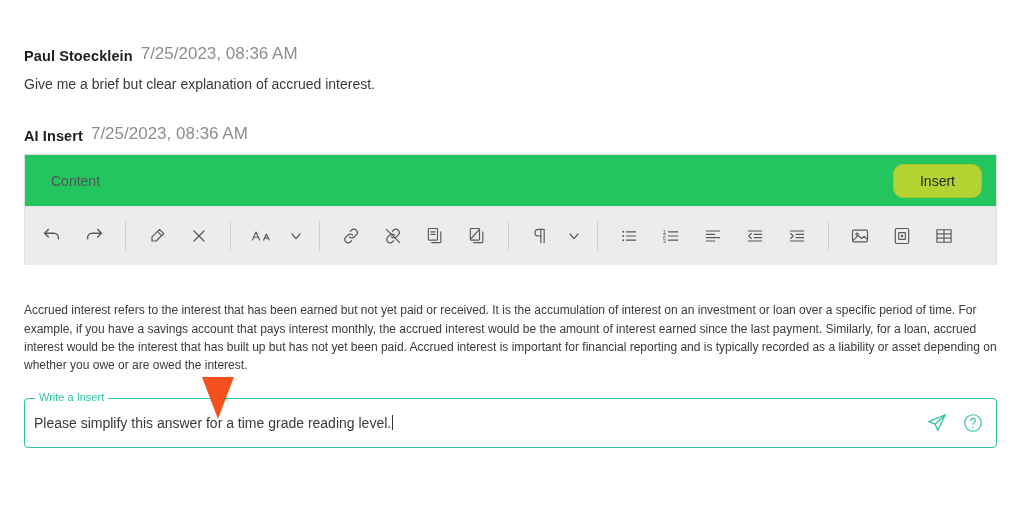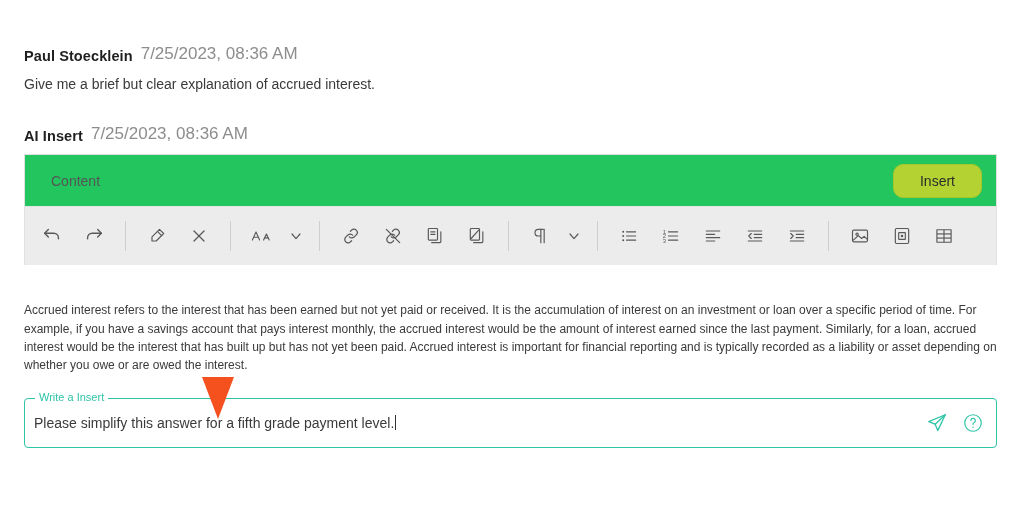--- a/index.html
+++ b/index.html
@@ -381,21 +381,21 @@
         </div>
       </div>
 
     </div>
   </div>
 
   <p class="answer">Accrued interest refers to the interest that has been earned but not yet paid or received. It is the accumulation of interest on an investment or loan over a specific period of time. For example, if you have a savings account that pays interest monthly, the accrued interest would be the amount of interest earned since the last payment. Similarly, for a loan, accrued interest would be the interest that has built up but has not yet been paid. Accrued interest is important for financial reporting and is typically recorded as a liability or asset depending on whether you owe or are owed the interest.</p>
 
   <div class="input-wrap">
     <span class="input-legend">Write a Insert</span>
-    <div class="input-text"><span>Please simplify this answer for a fifth grade payment level.</span><span class="caret"></span></div>
+    <div class="input-text"><span>Please simplify this answer for a time grade reading level.</span><span class="caret"></span></div>
     <div class="input-actions">
       <span class="icon-btn">
         <svg width="22" height="22" viewBox="0 0 24 24" fill="none" stroke="currentColor" stroke-width="1.4" stroke-linecap="round" stroke-linejoin="round">
             <path d="M21 3L3 10.5l7 2.8 2.8 7z"></path>
             <line x1="10" y1="13.3" x2="21" y2="3"></line>
           </svg>
       </span>
       <span class="icon-btn">
         <svg width="22" height="22" viewBox="0 0 24 24" fill="none" stroke="currentColor" stroke-width="1.3" stroke-linecap="round" stroke-linejoin="round">
             <circle cx="12" cy="12" r="9"></circle>

